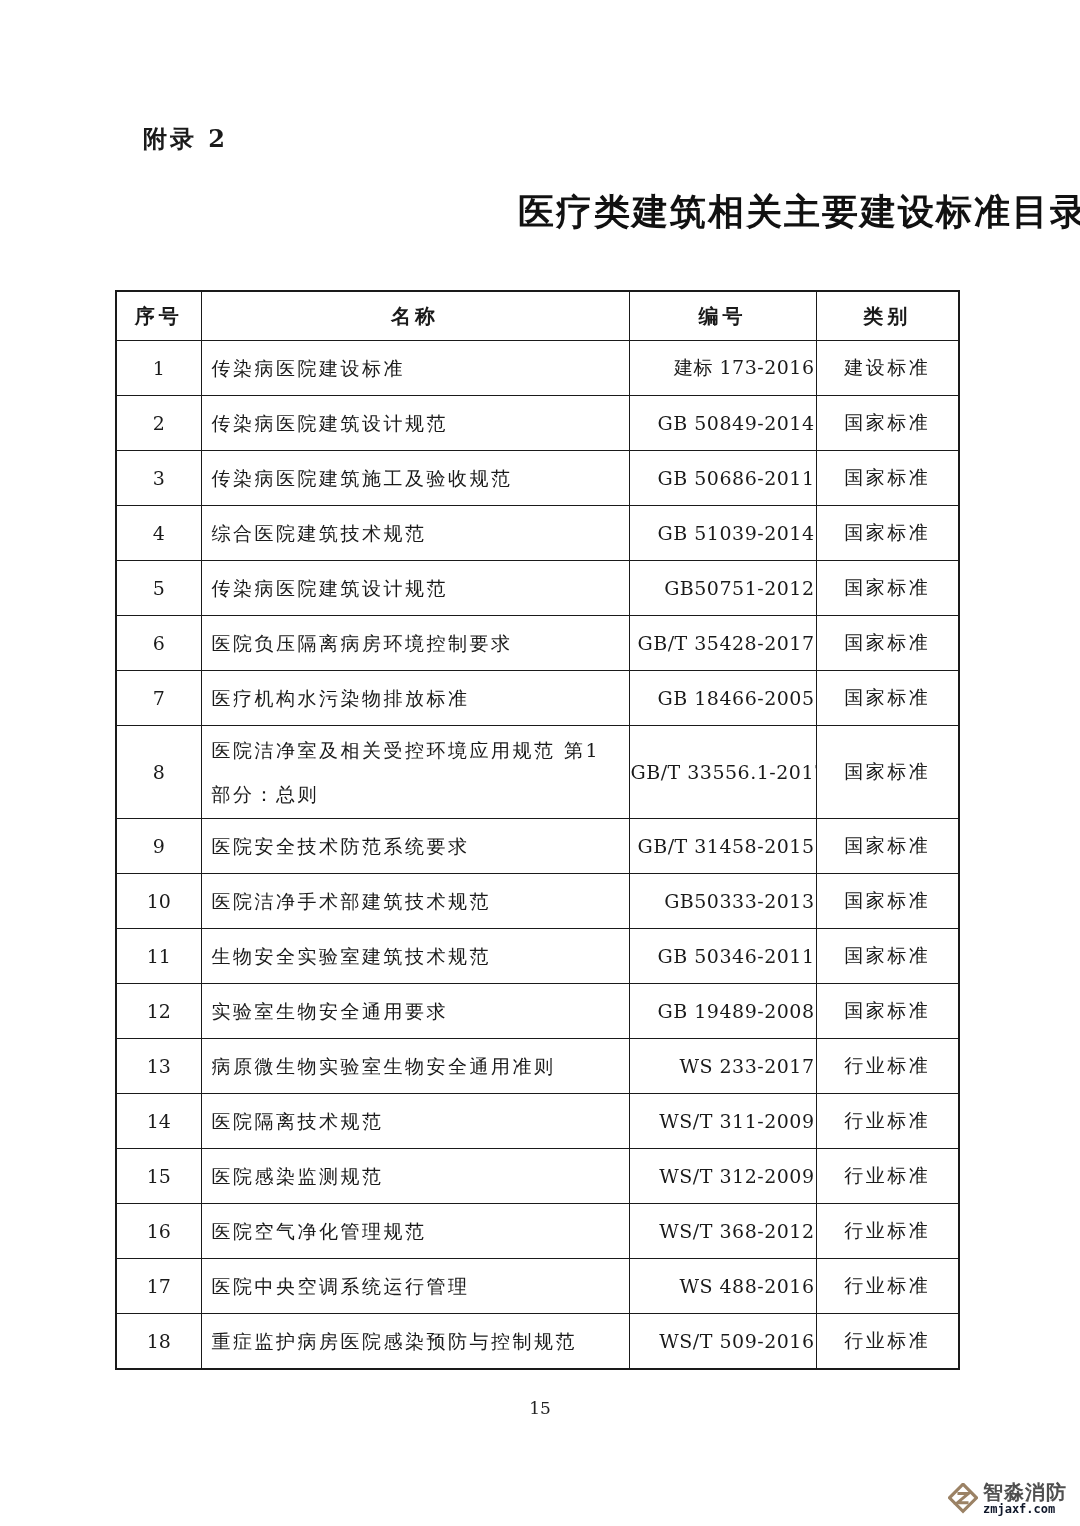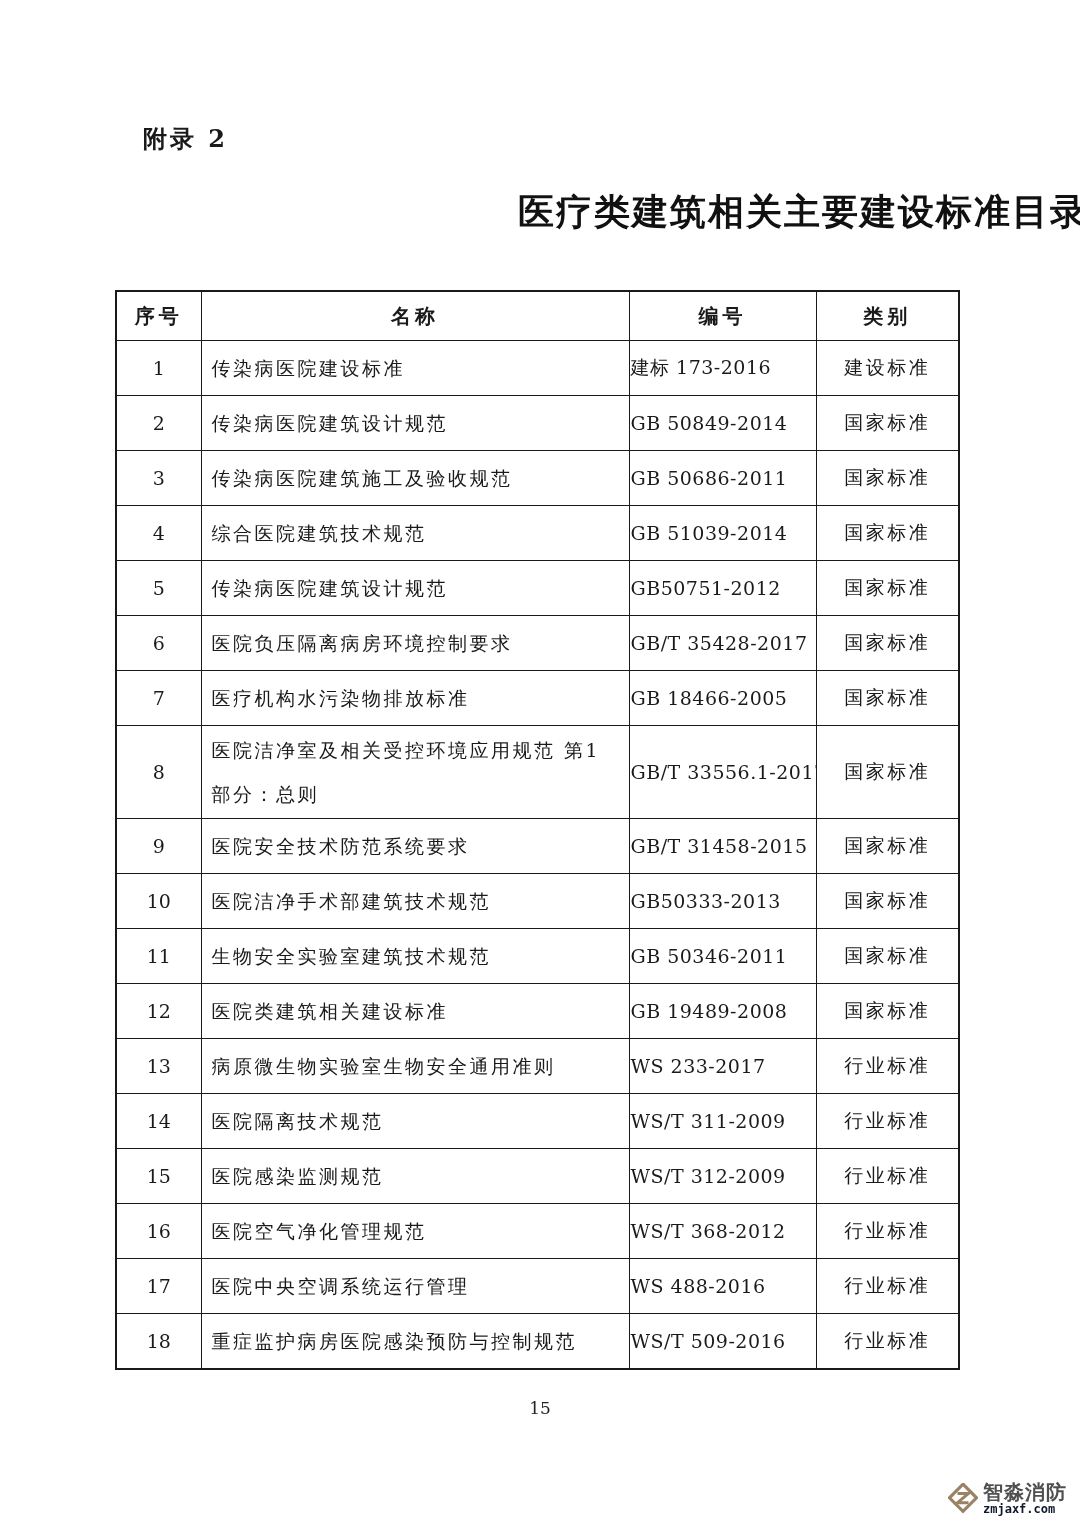--- a/index.html
+++ b/index.html
@@ -73,21 +73,21 @@
     text-align: center;
     letter-spacing: 0;
   }
   .c-name {
     text-align: left;
     padding: 2px 8px 2px 10px;
     letter-spacing: 2.5px;
     line-height: 44px;
   }
   .c-code {
-    text-align: left;
+    text-align: right;
     letter-spacing: 0.5px;
     white-space: nowrap;
   }
   .c-category {
     text-align: center;
     letter-spacing: 2.5px;
   }
   .page-number {
     position: absolute;
     left: 0;
@@ -215,21 +215,21 @@
           <td class="c-category">国家标准</td>
         </tr>
         <tr>
           <td class="c-no">11</td>
           <td class="c-name">生物安全实验室建筑技术规范</td>
           <td class="c-code">GB 50346-2011</td>
           <td class="c-category">国家标准</td>
         </tr>
         <tr>
           <td class="c-no">12</td>
-          <td class="c-name">医院类建筑相关建设标准</td>
+          <td class="c-name">实验室生物安全通用要求</td>
           <td class="c-code">GB 19489-2008</td>
           <td class="c-category">国家标准</td>
         </tr>
         <tr>
           <td class="c-no">13</td>
           <td class="c-name">病原微生物实验室生物安全通用准则</td>
           <td class="c-code">WS 233-2017</td>
           <td class="c-category">行业标准</td>
         </tr>
         <tr>

